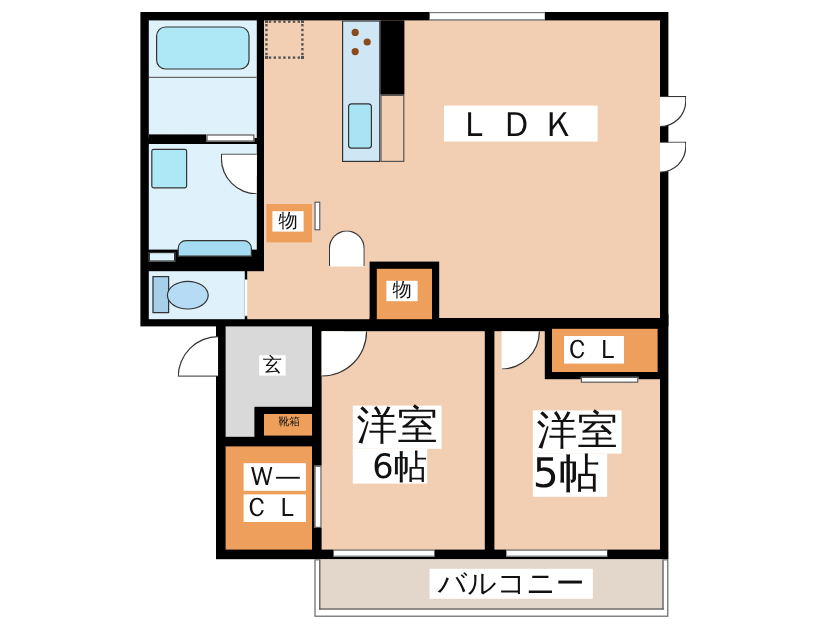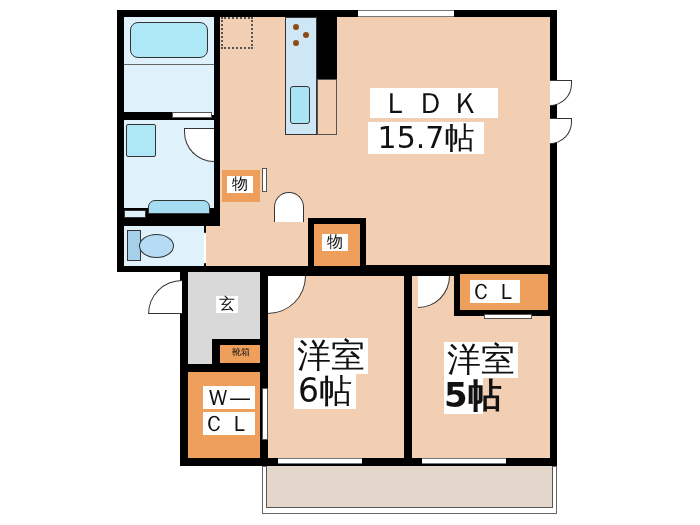--- a/index.html
+++ b/index.html
@@ -30,21 +30,20 @@
   <div class="abs" style="left:290px;top:86px;width:20px;height:38px;background:#a9e4f4;border:1px solid #333;border-radius:3px;"></div>
   <div class="abs wall" style="left:317px;top:17px;width:20px;height:62px;"></div>
   <div class="abs" style="left:317px;top:79px;width:20px;height:56px;background:#f2cfb3;border:1px solid #555;"></div>
   <div class="abs" style="left:221px;top:17px;width:32px;height:32px;border:2px dotted #555;"></div>
 
   <div class="abs win" style="left:358px;top:10px;width:96px;height:7px;"></div>
   <div class="abs" style="left:550px;top:80px;width:22px;height:26px;background:#fff;border:1px solid #333;border-left:none;border-radius:0 0 22px 0;"></div>
   <div class="abs" style="left:550px;top:118px;width:22px;height:26px;background:#fff;border:1px solid #333;border-left:none;border-radius:0 0 22px 0;"></div>
 
   <div class="label" style="left:370px;top:88px;width:128px;font-size:29px;letter-spacing:6px;">ＬＤＫ</div>
-  <div class="label" style="left:368px;top:122px;width:116px;font-size:30px;">15.7帖</div>
 
   <div class="abs wet" style="left:124px;top:17px;width:90px;height:98px;"></div>
   <div class="abs" style="left:130px;top:22px;width:78px;height:36px;background:#aee7f6;border:1px solid #333;border-radius:8px;"></div>
   <div class="abs" style="left:124px;top:17px;width:90px;height:48px;background:transparent;border-bottom:1px solid #666;"></div>
   <div class="abs wall" style="left:124px;top:112px;width:48px;height:7px;"></div>
   <div class="abs" style="left:172px;top:112px;width:40px;height:6px;background:#fff;border:1px solid #555;"></div>
 
   <div class="abs wet" style="left:124px;top:120px;width:90px;height:88px;"></div>
   <div class="abs" style="left:126px;top:124px;width:30px;height:33px;background:#aee7f6;border:1px solid #333;border-radius:2px;"></div>
   <div class="abs" style="left:148px;top:200px;width:62px;height:14px;background:#a6dcf2;border:1px solid #333;border-radius:7px 7px 0 0;"></div>
@@ -76,29 +75,30 @@
   <div class="label" style="left:228px;top:348px;width:26px;font-size:9px;background:transparent;">靴箱</div>
 
   <div class="abs store" style="left:188px;top:372px;width:72px;height:86px;"></div>
   <div class="label" style="left:203px;top:386px;width:52px;font-size:22px;">Ｗ—</div>
   <div class="label" style="left:203px;top:412px;width:52px;font-size:22px;letter-spacing:4px;">ＣＬ</div>
   <div class="abs" style="left:262px;top:388px;width:6px;height:52px;background:#fff;border:1px solid #555;"></div>
 
   <div class="abs floor-ldk" style="left:268px;top:276px;width:136px;height:182px;"></div>
   <div class="abs" style="left:268px;top:276px;width:38px;height:38px;background:#fff;border:1px solid #333;border-left:none;border-top:none;border-radius:0 0 38px 0;"></div>
   <div class="label" style="left:294px;top:338px;width:74px;font-size:34px;">洋室</div>
-  <div class="label" style="left:294px;top:374px;width:62px;font-size:33px;text-align:center;">6帖</div>
+  <div class="label" style="left:294px;top:374px;width:62px;font-size:28px;text-align:right;">6帖</div>
   <div class="abs win" style="left:278px;top:458px;width:84px;height:6px;"></div>
 
   <div class="abs floor-ldk" style="left:412px;top:276px;width:138px;height:182px;"></div>
   <div class="abs" style="left:418px;top:276px;width:32px;height:32px;background:#fff;border:1px solid #333;border-left:none;border-top:none;border-radius:0 0 32px 0;"></div>
   <div class="abs wall" style="left:454px;top:270px;width:96px;height:46px;"></div>
   <div class="abs store" style="left:460px;top:274px;width:88px;height:36px;"></div>
   <div class="label" style="left:470px;top:280px;width:50px;font-size:22px;letter-spacing:4px;">ＣＬ</div>
   <div class="abs" style="left:484px;top:314px;width:48px;height:5px;background:#fff;border:1px solid #555;"></div>
   <div class="label" style="left:444px;top:342px;width:74px;font-size:34px;">洋室</div>
-  <div class="label" style="left:444px;top:378px;width:39px;font-size:34px;text-align:left;font-weight:bold;">5帖</div>
+  <div class="label" style="left:444px;top:378px;width:62px;font-size:34px;text-align:left;">5帖</div>
   <div class="abs win" style="left:422px;top:458px;width:84px;height:6px;"></div>
 
   <div class="abs" style="left:262px;top:466px;width:295px;height:48px;background:#fff;border:1px solid #666;"></div>
   <div class="abs" style="left:266px;top:466px;width:287px;height:42px;background:#e3d6cb;border:1px solid #555;border-top:none;"></div>
+  <div class="label" style="left:358px;top:474px;width:136px;font-size:24px;">バルコニー</div>
 
 </div>
 
 </body></html>

